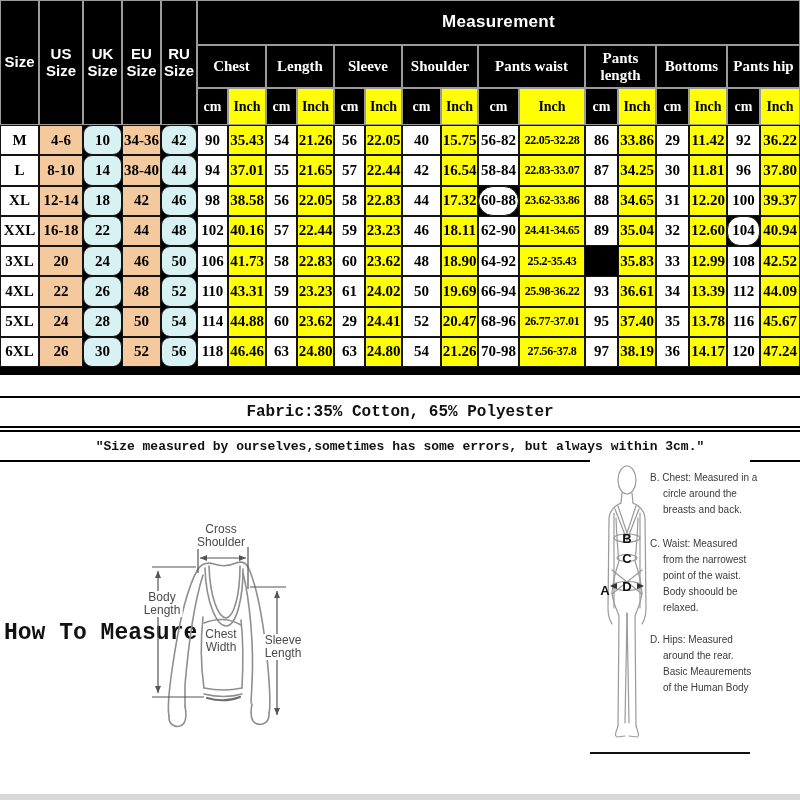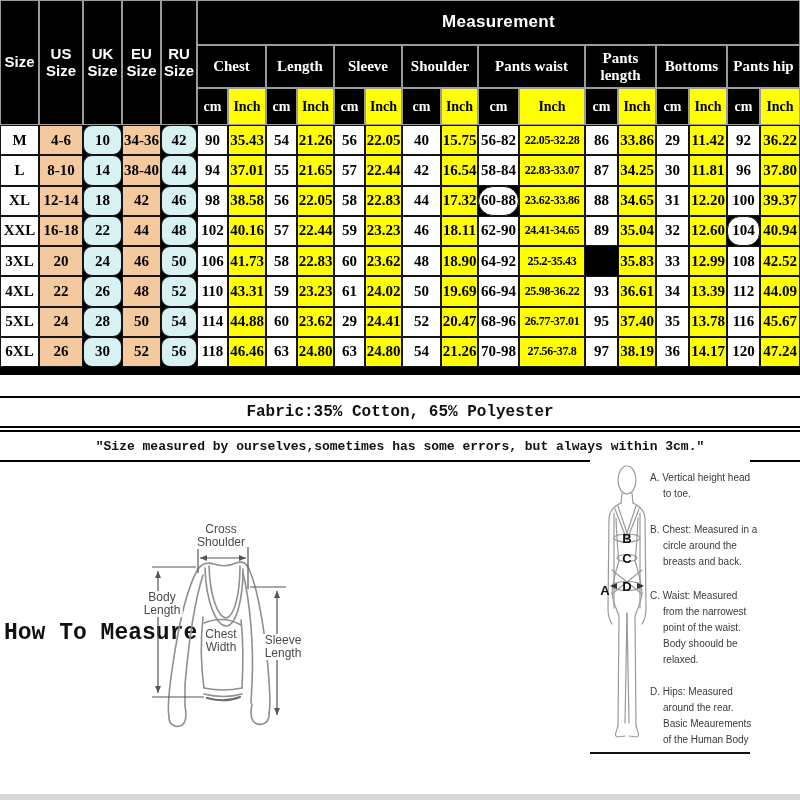--- a/index.html
+++ b/index.html
@@ -348,22 +348,20 @@
       <polygon points="18,128 25,125 25,131"></polygon>
         <polygon points="52,128 45,125 45,131"></polygon>
     </g>
   </svg>
   <div class="body-letter" style="left:605px;top:583px;">A</div>
   <div class="body-letter" style="left:627px;top:531px;">B</div>
   <div class="body-letter" style="left:627px;top:551px;">C</div>
   <div class="body-letter" style="left:627px;top:579px;">D</div>
 
   <div class="annotations">
-    <div class="ann ann-a"><span>A.</span> <span>Vertical height head
-to toe.</span></div>
     <div class="ann ann-b"><span>B.</span> <span>Chest: Measured in a
 circle around the
 breasts and back.</span></div>
     <div class="ann ann-c"><span>C.</span> <span>Waist: Measured
 from the narrowest
 point of the waist.
 Body shoould be
 relaxed.</span></div>
     <div class="ann ann-d"><span>D.</span> <span>Hips: Measured
 around the rear.</span></div>

